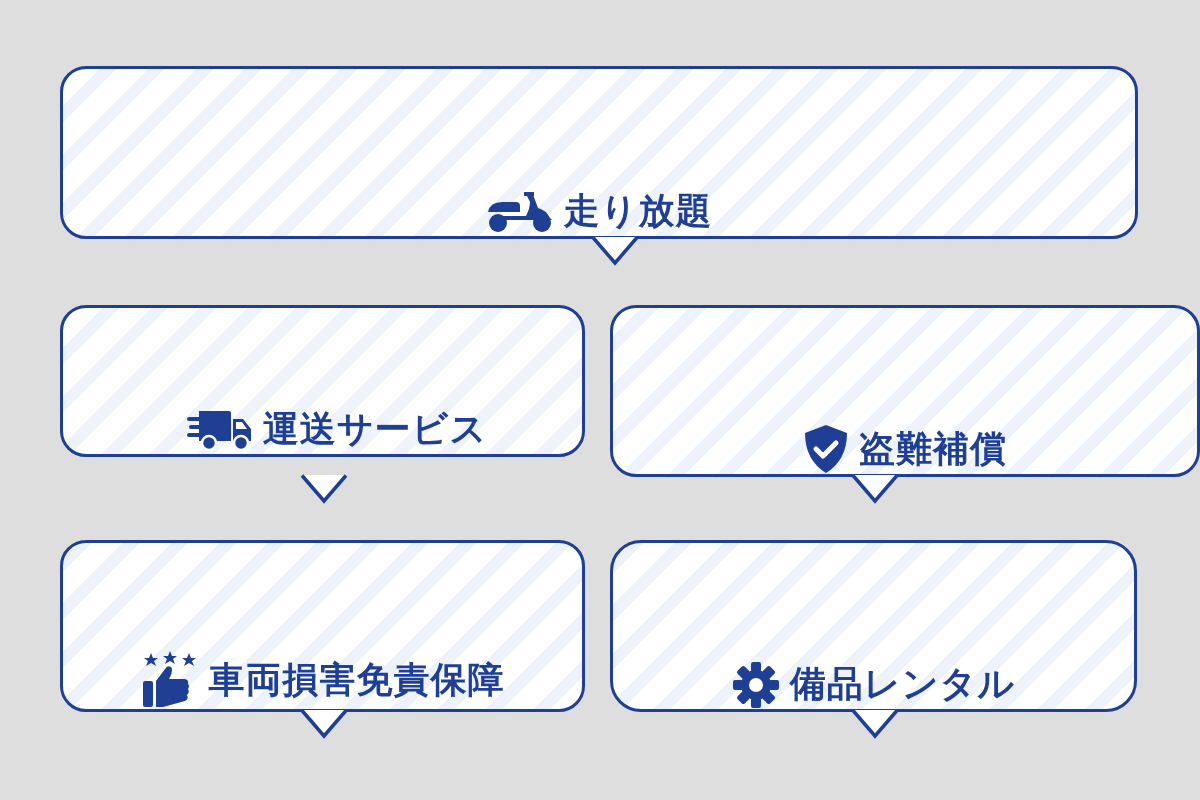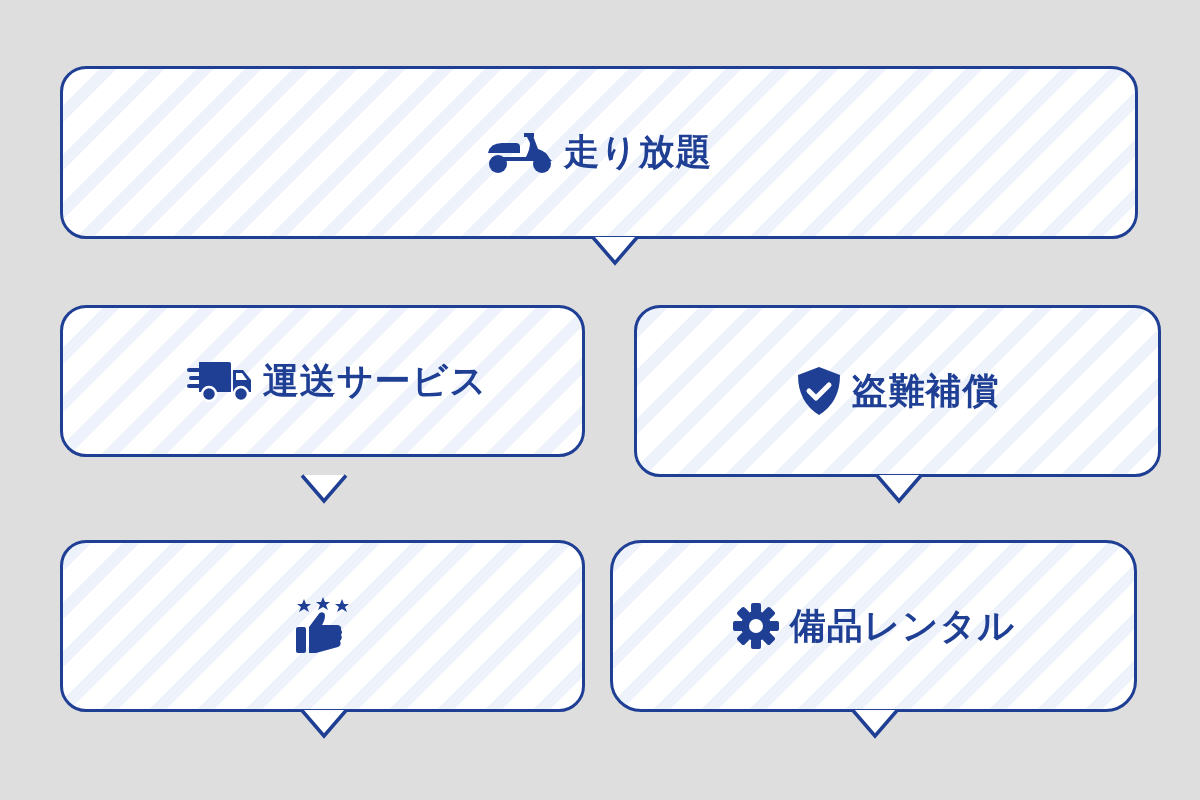--- a/index.html
+++ b/index.html
@@ -15,21 +15,21 @@
       box-sizing: border-box;
       border: 3.5px solid #1f3f94;
       border-radius: 26px;
       background-color: #ffffff;
       background-image: repeating-linear-gradient(
         -45deg,
         #ffffff 0px, #ffffff 22px,
         #eef3fb 22px, #eef3fb 34px
       );
       display: flex;
-      align-items: center;
+      align-items: flex-end;
       justify-content: center;
     }
     .tail {
       position: absolute;
       width: 0; height: 0;
     }
     .tail svg { position: absolute; left: 0; top: 0; overflow: visible; }
     .content {
       display: flex;
       align-items: center;
@@ -39,21 +39,21 @@
     .icon { display: inline-flex; align-items: center; justify-content: center; }
     .label {
       font-size: 36px;
       font-weight: bold;
       letter-spacing: 1px;
       color: #1f3f94;
       white-space: nowrap;
     }
     #b-top    { left: 60px;  top: 66px;  width: 1078px; height: 173px; }
     #b-ml     { left: 60px;  top: 305px; width: 525px;  height: 152px; padding-left: 29px; }
-    #b-mr     { left: 610px; top: 305px; width: 527px;  height: 172px; margin-left: 24px; }
+    #b-mr     { left: 610px; top: 305px; width: 590px;  height: 172px; }
     #b-bl     { left: 60px;  top: 540px; width: 525px;  height: 172px; }
     #b-br     { left: 610px; top: 540px; width: 527px;  height: 172px; border-radius: 31px; }
   </style>
 </head>
 <body>
 
 <div class="bubble" id="b-top">
   <div class="content">
     <span class="icon">
       <svg width="68" height="44" viewBox="0 0 68 44">
@@ -120,20 +120,21 @@
   <div class="content">
     <span class="icon">
       <svg width="58" height="58" viewBox="0 0 58 58">
         <polygon points="10,2 12,7 17,7 13,10 15,15 10,12 5,15 7,10 3,7 8,7" fill="#1f3f94"></polygon>
         <polygon points="29,0 31,5 36,5 32,8 34,13 29,10 24,13 26,8 22,5 27,5" fill="#1f3f94"></polygon>
         <polygon points="48,2 50,7 55,7 51,10 53,15 48,12 43,15 45,10 41,7 46,7" fill="#1f3f94"></polygon>
         <rect x="2" y="30" width="10" height="26" rx="2" fill="#1f3f94"></rect>
         <path d="M15 30 L24 18 Q26 14 30 16 Q32 18 30 24 L28 28 L44 28 Q48 29 47 33 Q49 35 47 38 Q49 41 46 44 Q48 48 44 50 L22 56 L15 56 Z" fill="#1f3f94"></path>
       </svg>
     </span>
+    <span class="label">車両損害免責保障</span>
   </div>
   <div class="tail" style="left:239px; top:167px;">
     <svg width="44" height="30" viewBox="0 0 44 30">
       <polygon points="0,0 44,0 22,26" fill="#ffffff"></polygon>
       <polyline points="0,0.5 22,26 44,0.5" fill="none" stroke="#1f3f94" stroke-width="3.5" stroke-linejoin="miter"></polyline>
     </svg>
   </div>
 </div>
 
 <div class="bubble" id="b-br">

